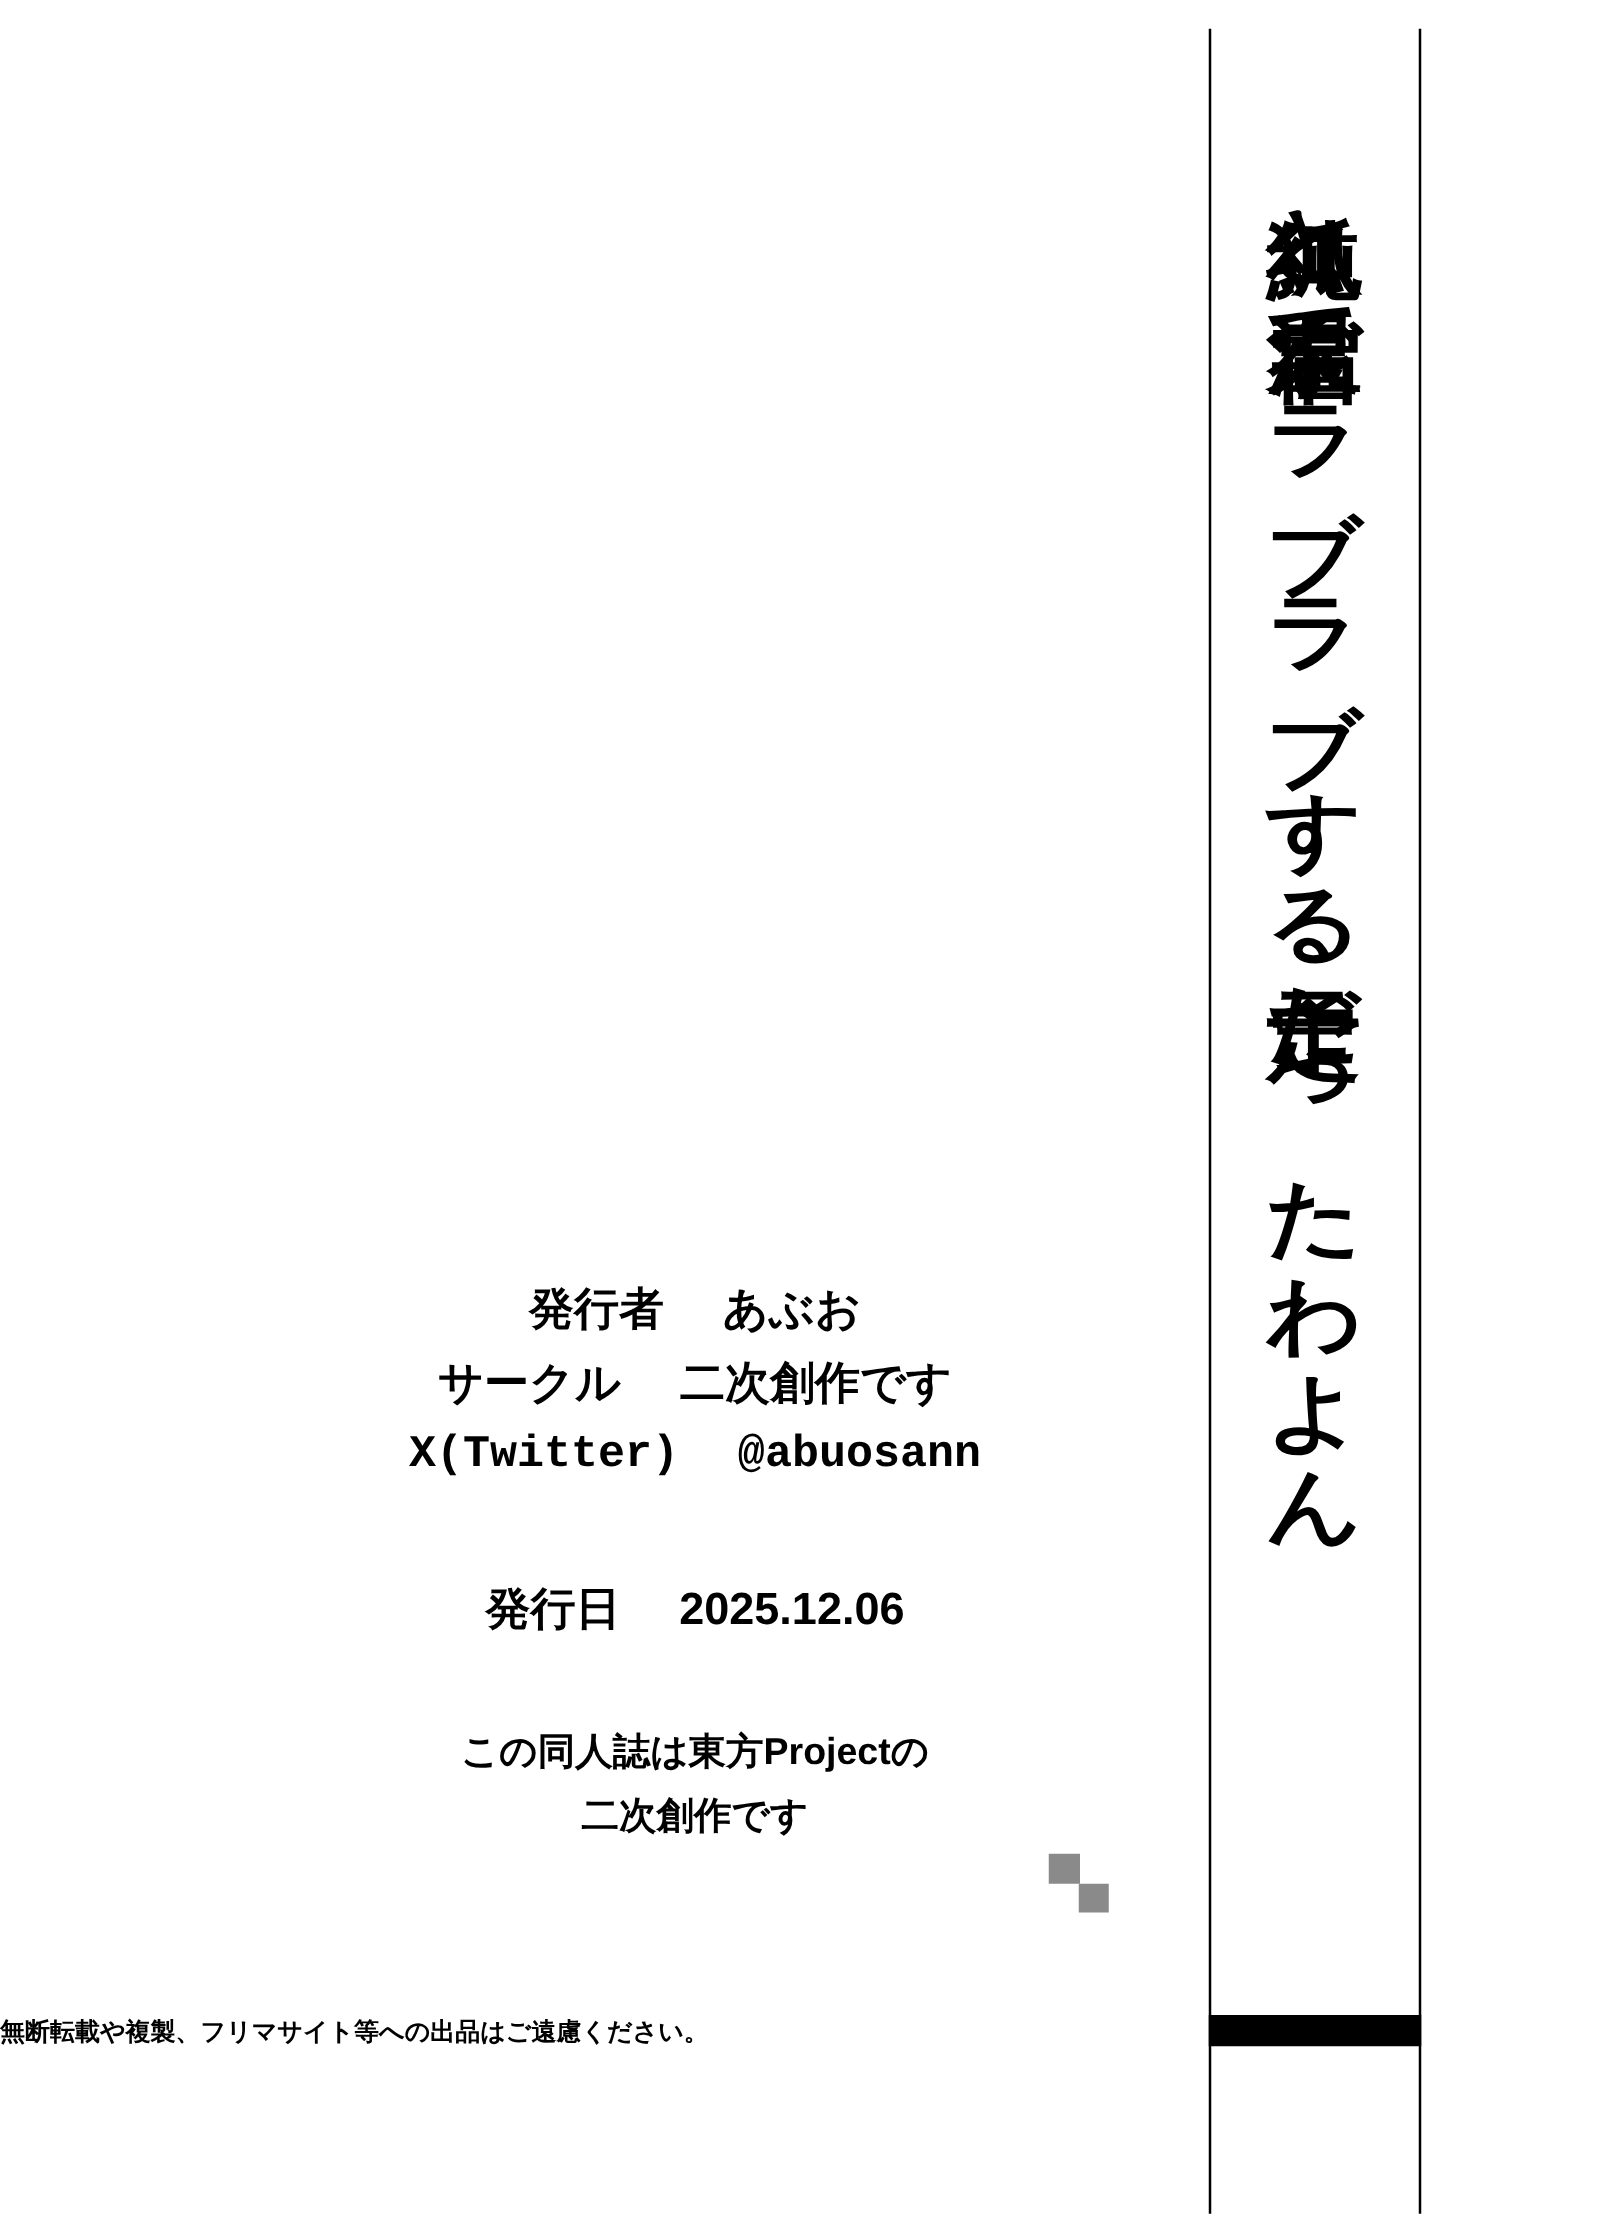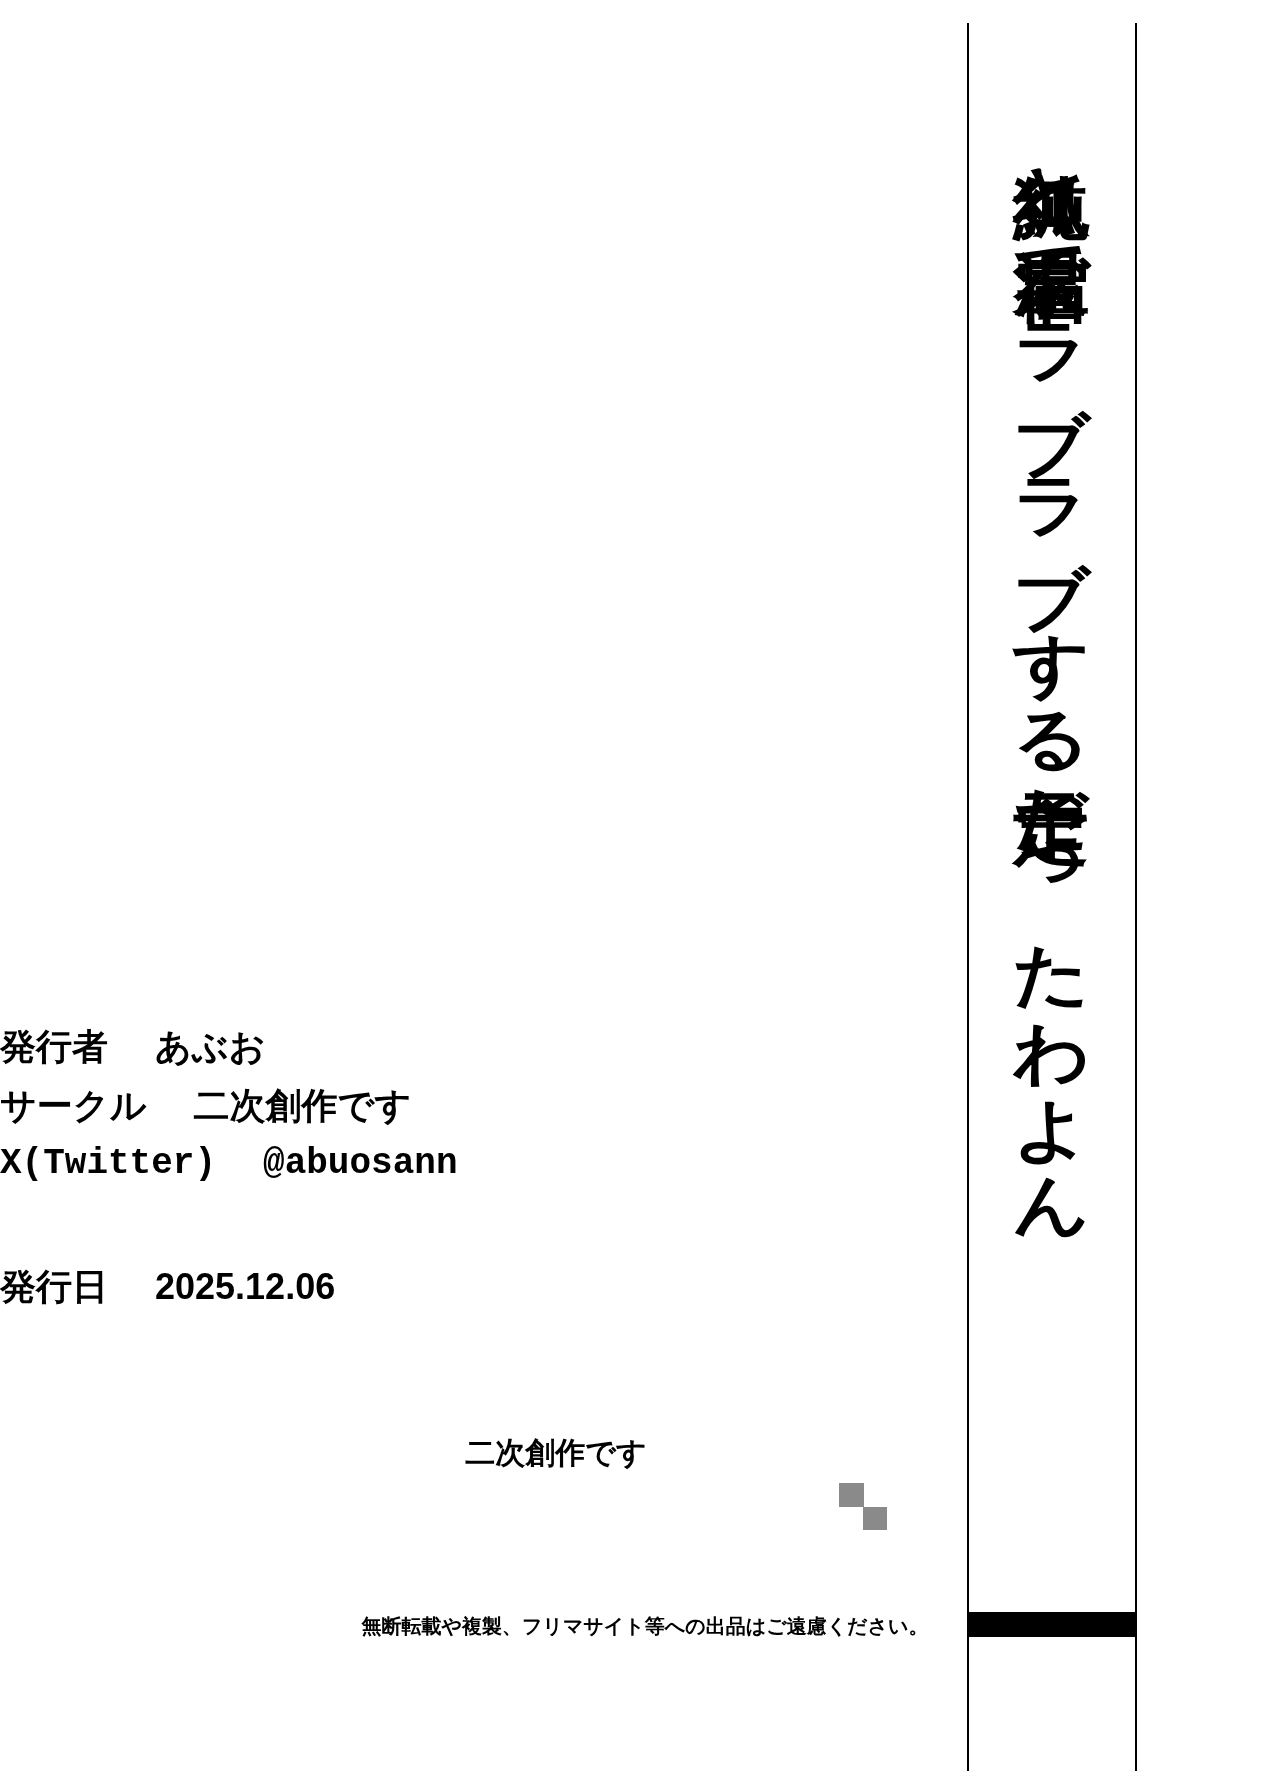--- a/index.html
+++ b/index.html
@@ -53,20 +53,21 @@
     width: 170px;
     height: 25px;
     background: #000000;
   }
 
   
   .info-line {
     position: absolute;
     left: 0;
     width: 1112px;
+    text-align: center;
     line-height: 1;
     font-size: 36px;
     font-weight: 700;
     white-space: nowrap;
   }
   .info-line .gap {
     display: inline-block;
     width: 47px;
     height: 1px;
   }
@@ -86,27 +87,26 @@
     white-space: nowrap;
   }
   .note-1 { top: 1387px; }
   .note-2 { top: 1438px; }
 
   .warning-line {
     position: absolute;
     left: 0;
     top: 1616px;
     width: 1226px;
-    text-align: center;
+    text-align: left;
     line-height: 1;
     font-size: 20px;
     font-weight: 600;
     font-family: "Liberation Serif", serif;
     white-space: nowrap;
-    padding-left: 32px;
   }
 
   
   .decor-square {
     position: absolute;
     background: #8a8a8a;
   }
   .decor-square.top    { left: 839px; top: 1483px; width: 25px; height: 24px; }
   .decor-square.bottom { left: 863px; top: 1507px; width: 24px; height: 23px; }
 </style>
@@ -133,20 +133,21 @@
   </div>
 
   <div class="info-line line-twitter">
     <span>X(Twitter)</span><span class="gap"></span><span>@abuosann</span>
   </div>
 
   <div class="info-line line-date">
     <span>発行日</span><span class="gap"></span><span>2025.12.06</span>
   </div>
 
+  <div class="note-line note-1">この同人誌は東方Projectの</div>
   <div class="note-line note-2">二次創作です</div>
 
   <div class="decor-square top"></div>
   <div class="decor-square bottom"></div>
 
   <div class="warning-line">無断転載や複製、フリマサイト等への出品はご遠慮ください。</div>
 
 </div>
 
 </body></html>

